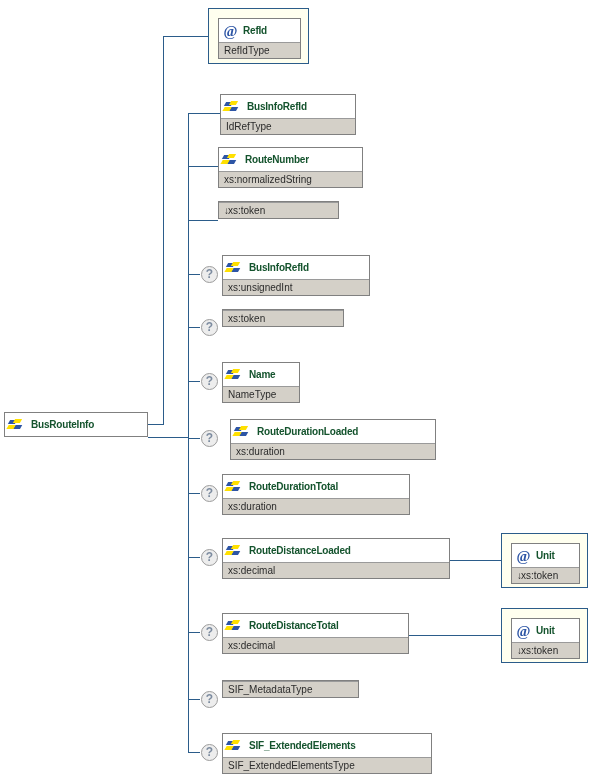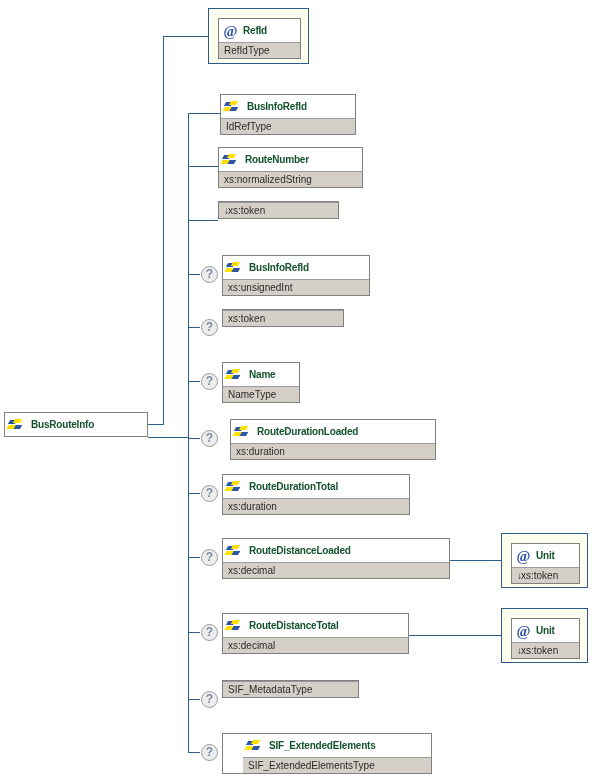--- a/index.html
+++ b/index.html
@@ -247,21 +247,21 @@
     </div>
     <div class="typebar">xs:decimal</div>
   </div>
 
   <div class="opt" style="left:201px; top:691px;">?</div>
   <div class="node" style="left:222px; top:680px; width:137px;">
     <div class="typebar">SIF_MetadataType</div>
   </div>
 
   <div class="opt" style="left:201px; top:744px;">?</div>
-  <div class="node" style="left:222px; top:733px; width:210px;padding-left:20px;">
+  <div class="node" style="left:222px; top:733px; width:210px;">
     <div class="title">
       <span class="ico ico-elem"></span>
       <span class="label">SIF_ExtendedElements</span>
     </div>
     <div class="typebar">SIF_ExtendedElementsType</div>
   </div>
 
   <div class="attr-wrap" style="left:501px; top:533px; width:87px; height:55px;">
     <div class="node" style="width:69px;">
       <div class="title">

